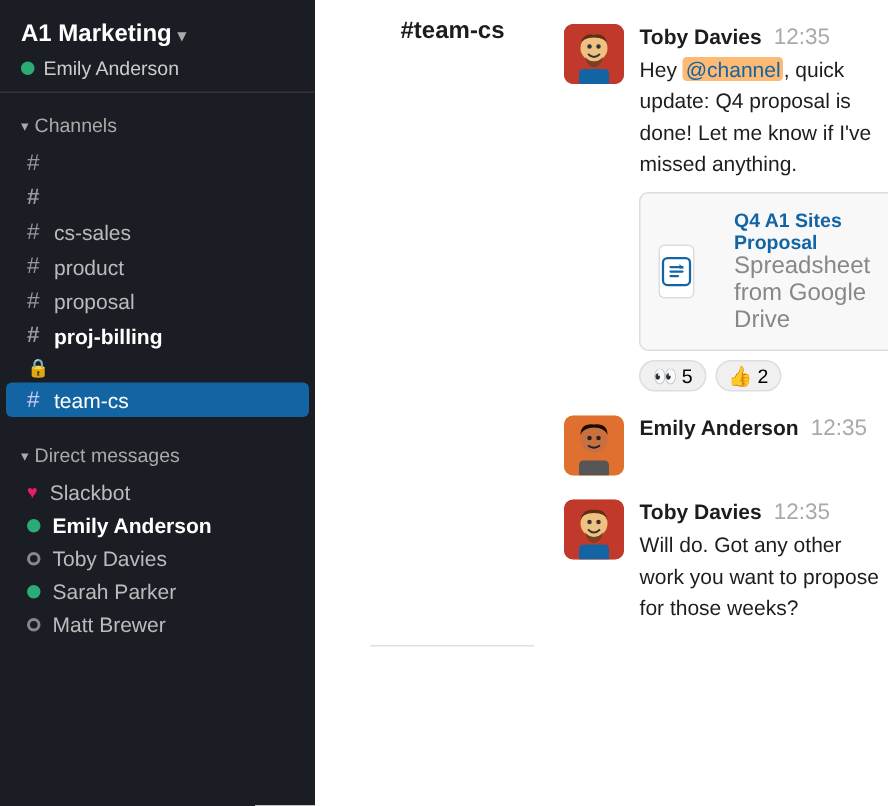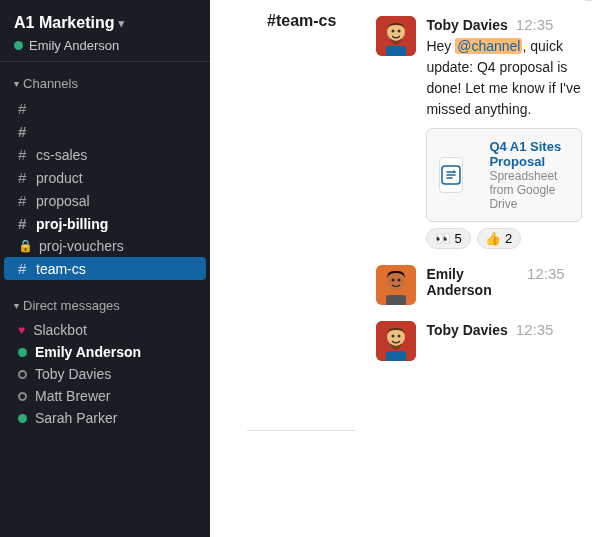--- a/index.html
+++ b/index.html
@@ -230,21 +230,21 @@
       justify-content: center;
       color: #1264a3;
       font-size: 18px;
     }
     .attachment-info .attachment-title {
       font-weight: 600;
       font-size: 13px;
       color: #1264a3;
     }
     .attachment-info .attachment-sub {
-      font-size: 12px;
+      font-size: 16px;
       color: #888;
     }
 
     .reactions {
       display: flex;
       gap: 6px;
       margin-top: 6px;
     }
     .reaction {
       display: flex;
@@ -322,21 +322,20 @@
     <div class="channel-item">
       <span class="hash">#</span>
       <span>proposal</span>
     </div>
     <div class="channel-item bold">
       <span class="hash">#</span>
       <span>proj-billing</span>
     </div>
     <div class="channel-item">
       <span class="lock-icon">🔒</span>
-      <span>proj-vouchers</span>
     </div>
     <div class="channel-item active">
       <span class="hash">#</span>
       <span>team-cs</span>
     </div>
   </div>
 
   <div class="sidebar-section">
     <div class="sidebar-section-header">
       <span class="arrow">▾</span>
@@ -349,26 +348,26 @@
     </div>
     <div class="dm-item bold">
       <span class="dm-dot green"></span>
       <span>Emily Anderson</span>
     </div>
     <div class="dm-item">
       <span class="dm-dot hollow"></span>
       <span>Toby Davies</span>
     </div>
     <div class="dm-item">
+      <span class="dm-dot green"></span>
+      <span>Sarah Parker</span>
+    </div>
+    <div class="dm-item">
       <span class="dm-dot hollow"></span>
       <span>Matt Brewer</span>
-    </div>
-    <div class="dm-item">
-      <span class="dm-dot green"></span>
-      <span>Sarah Parker</span>
     </div>
   </div>
 </div>
 
 <div id="main">
   <div class="channel-header">
     <span>#team-cs</span>
   </div>
 
   <div class="messages-area">
@@ -457,20 +456,23 @@
           <path d="M11 14 Q12 6 20 7 Q28 6 29 14 Q28 9 20 9 Q12 9 11 14Z" fill="#5a3010"></path>
           <path d="M14 22 Q15 28 20 29 Q25 28 26 22 Q23 25 20 25 Q17 25 14 22Z" fill="#7a4020"></path>
           <rect x="10" y="30" width="20" height="12" rx="3" fill="#1264a3"></rect>
         </svg>
       </div>
       <div class="message-body">
         <div class="message-meta">
           <span class="message-author">Toby Davies</span>
           <span class="message-time">12:35</span>
         </div>
+        <div class="message-text">
+          Will do. Got any other work you want to propose for those weeks?
+        </div>
       </div>
     </div>
 
   </div>
 
   <div class="message-input-area">
     <div class="message-input-wrapper">
       <span class="bolt-icon">⚡</span>
     </div>
   </div>

